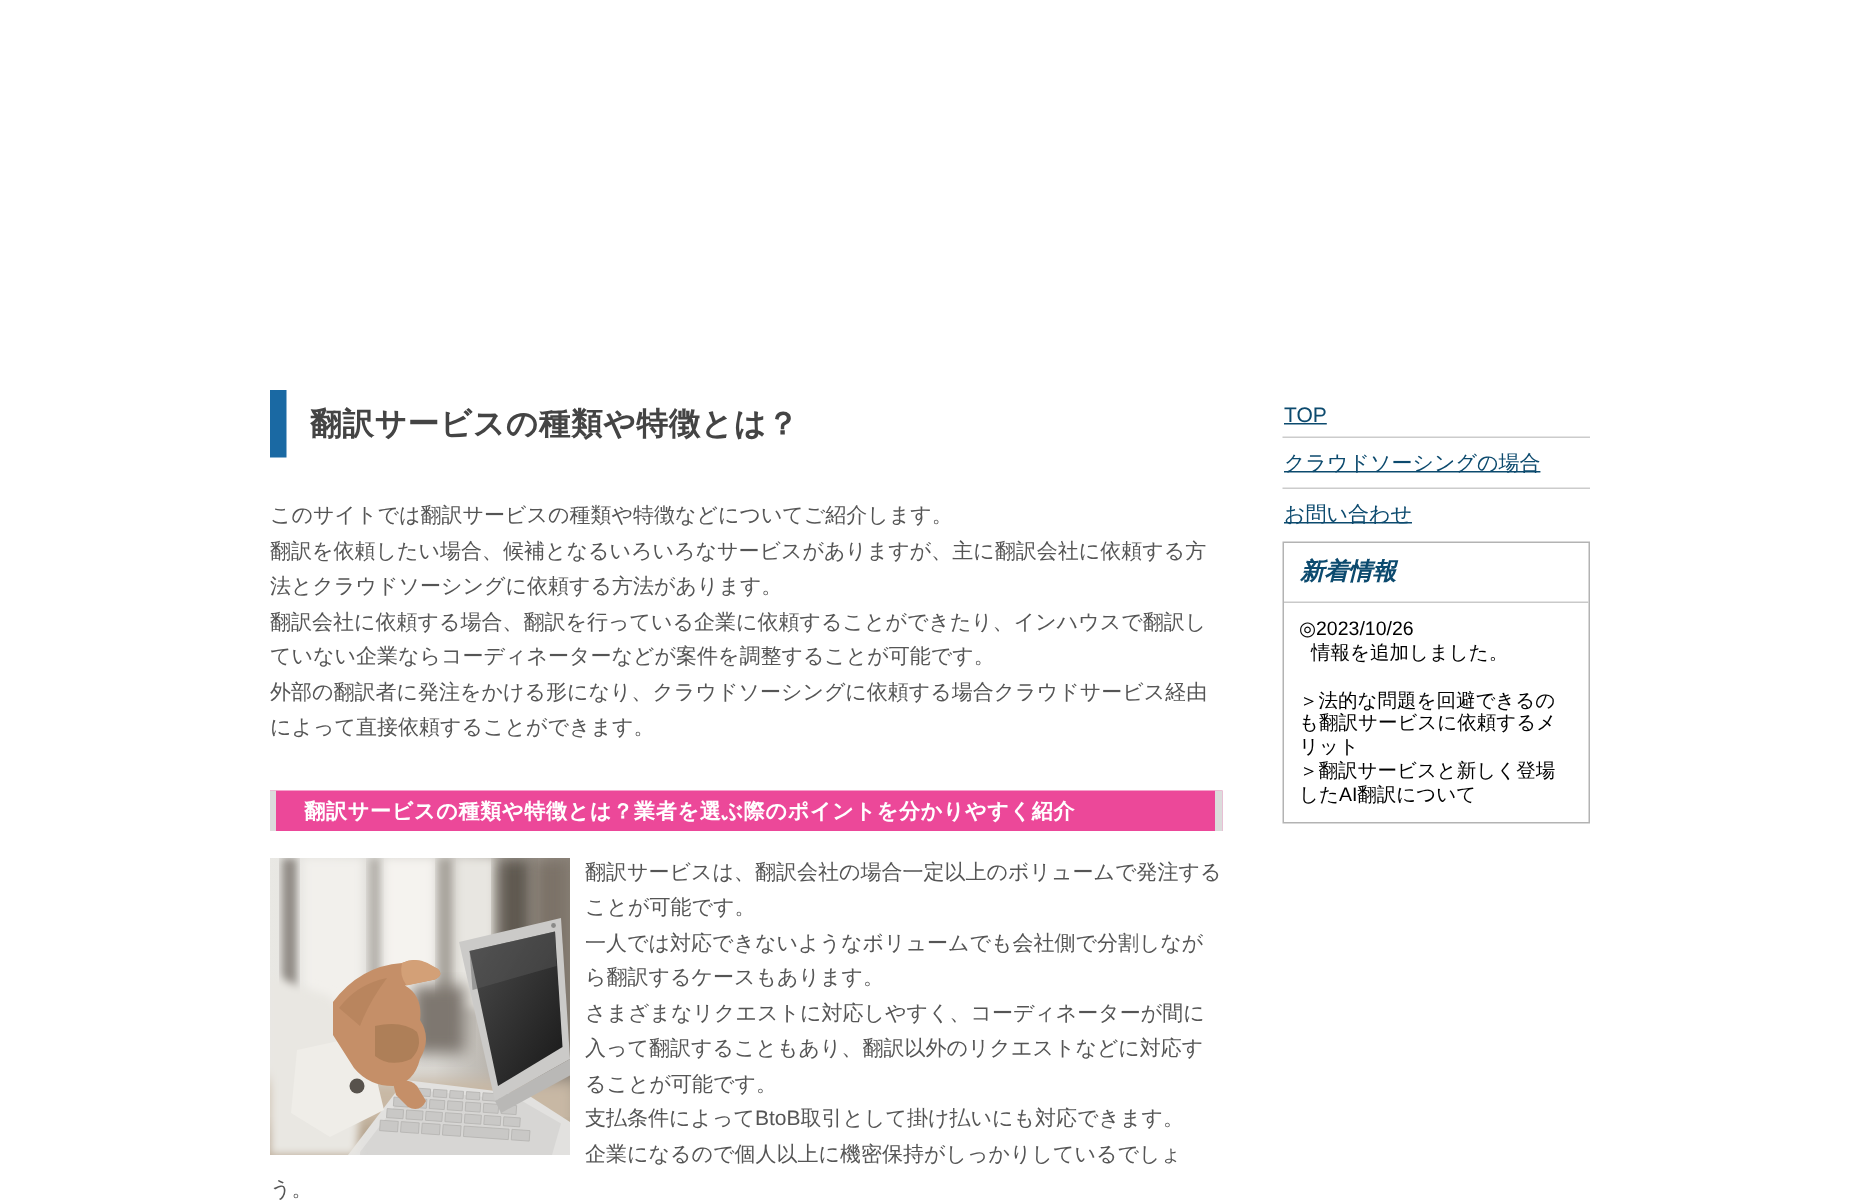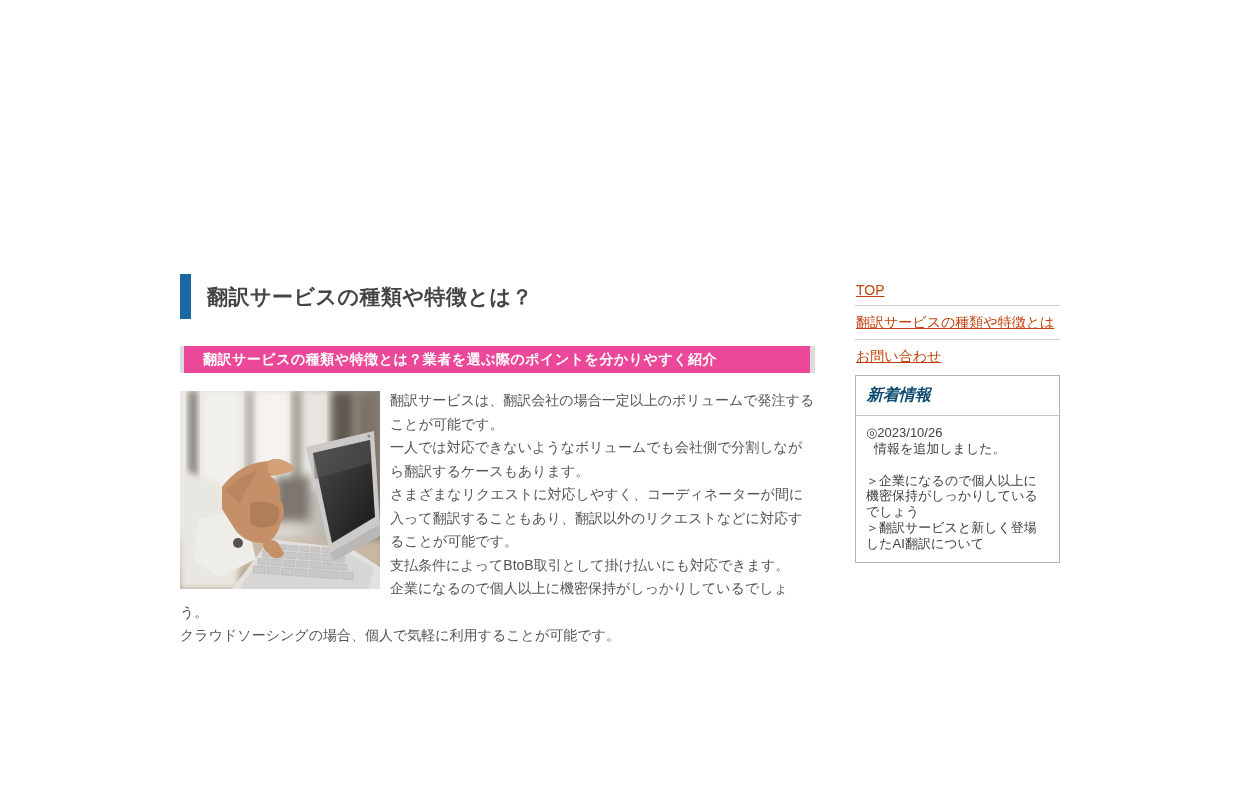--- a/index.html
+++ b/index.html
@@ -8,21 +8,21 @@
     margin: 0; padding: 0;
     background: #ffffff;
     width: 1240px; height: 800px;
     overflow: hidden;
     font-family: "Liberation Sans", "DejaVu Sans", sans-serif;
   }
   .container {
     position: relative;
     width: 880px;
     height: 580px;
-    margin: 16px auto;
+    margin: 2px auto;
   }
 
   
   .main-col {
     position: absolute;
     top: 258px; left: 0;
     width: 635px;
   }
   .page-title {
     margin: 0 0 27px 0;
@@ -73,55 +73,59 @@
   .sidebar {
     position: absolute;
     top: 258px; left: 675px;
     width: 205px;
   }
   .side-nav a {
     display: block;
     padding: 8px 0 7px 1px;
     border-bottom: 1px solid #cccccc;
     font-size: 14px;
-    color: #c2410c;
+    color: #0c4a6e;
     text-decoration: underline;
   }
   .side-nav a.last { border-bottom: none; text-decoration: underline; }
   .news-box {
     margin-top: 2px;
     border: 1px solid #b3b3b3;
     background: #ffffff;
   }
   .news-title {
     padding: 9px 11px;
     border-bottom: 1px solid #c9c9c9;
     font-size: 16px;
     font-weight: bold;
     color: #0c4a6e;
     font-style: italic;
   }
   .news-body {
     padding: 9px 10px 10px 10px;
     font-size: 13px;
     line-height: 15.8px;
-    color: #404040;
+    color: #000000;
   }
   .news-entry-text { padding-left: 8px; }
   .news-items { margin-top: 16px; }
 </style>
 </head>
 <body>
 
 <div class="container">
 
   <div class="main-col">
 
     <h1 class="page-title">翻訳サービスの種類や特徴とは？</h1>
 
+    <p class="intro">このサイトでは翻訳サービスの種類や特徴などについてご紹介します。
+翻訳を依頼したい場合、候補となるいろいろなサービスがありますが、主に翻訳会社に依頼する方法とクラウドソーシングに依頼する方法があります。
+翻訳会社に依頼する場合、翻訳を行っている企業に依頼することができたり、インハウスで翻訳していない企業ならコーディネーターなどが案件を調整することが可能です。
+外部の翻訳者に発注をかける形になり、クラウドソーシングに依頼する場合クラウドサービス経由によって直接依頼することができます。</p>
 
     <h2 class="section-heading">翻訳サービスの種類や特徴とは？業者を選ぶ際のポイントを分かりやすく紹介</h2>
 
     <div class="article">
       <div class="article-image">
         <svg width="200" height="198" viewBox="0 0 200 198" xmlns="http://www.w3.org/2000/svg">
           <defs>
             <filter id="b3" x="-20%" y="-20%" width="140%" height="140%">
                 <feGaussianBlur stdDeviation="3"></feGaussianBlur>
               </filter>
@@ -210,31 +214,31 @@
 企業になるので個人以上に機密保持がしっかりしているでしょう。
 クラウドソーシングの場合、個人で気軽に利用することが可能です。</div>
     </div>
 
   </div>
 
   <div class="sidebar">
 
     <nav class="side-nav">
       <a href="#">TOP</a>
-      <a href="#">翻訳サービスの種類や特徴とは</a>
+      <a href="#">クラウドソーシングの場合</a>
       <a href="#" class="last">お問い合わせ</a>
     </nav>
 
     <div class="news-box">
       <div class="news-title">新着情報</div>
       <div class="news-body">
         <div>◎2023/10/26</div>
         <div class="news-entry-text">情報を追加しました。</div>
         <div class="news-items">
-          <div>＞企業になるので個人以上に機密保持がしっかりしているでしょう</div>
+          <div>＞法的な問題を回避できるのも翻訳サービスに依頼するメリット</div>
           <div>＞翻訳サービスと新しく登場したAI翻訳について</div>
         </div>
       </div>
     </div>
 
   </div>
 
 </div>
 
 </body></html>

